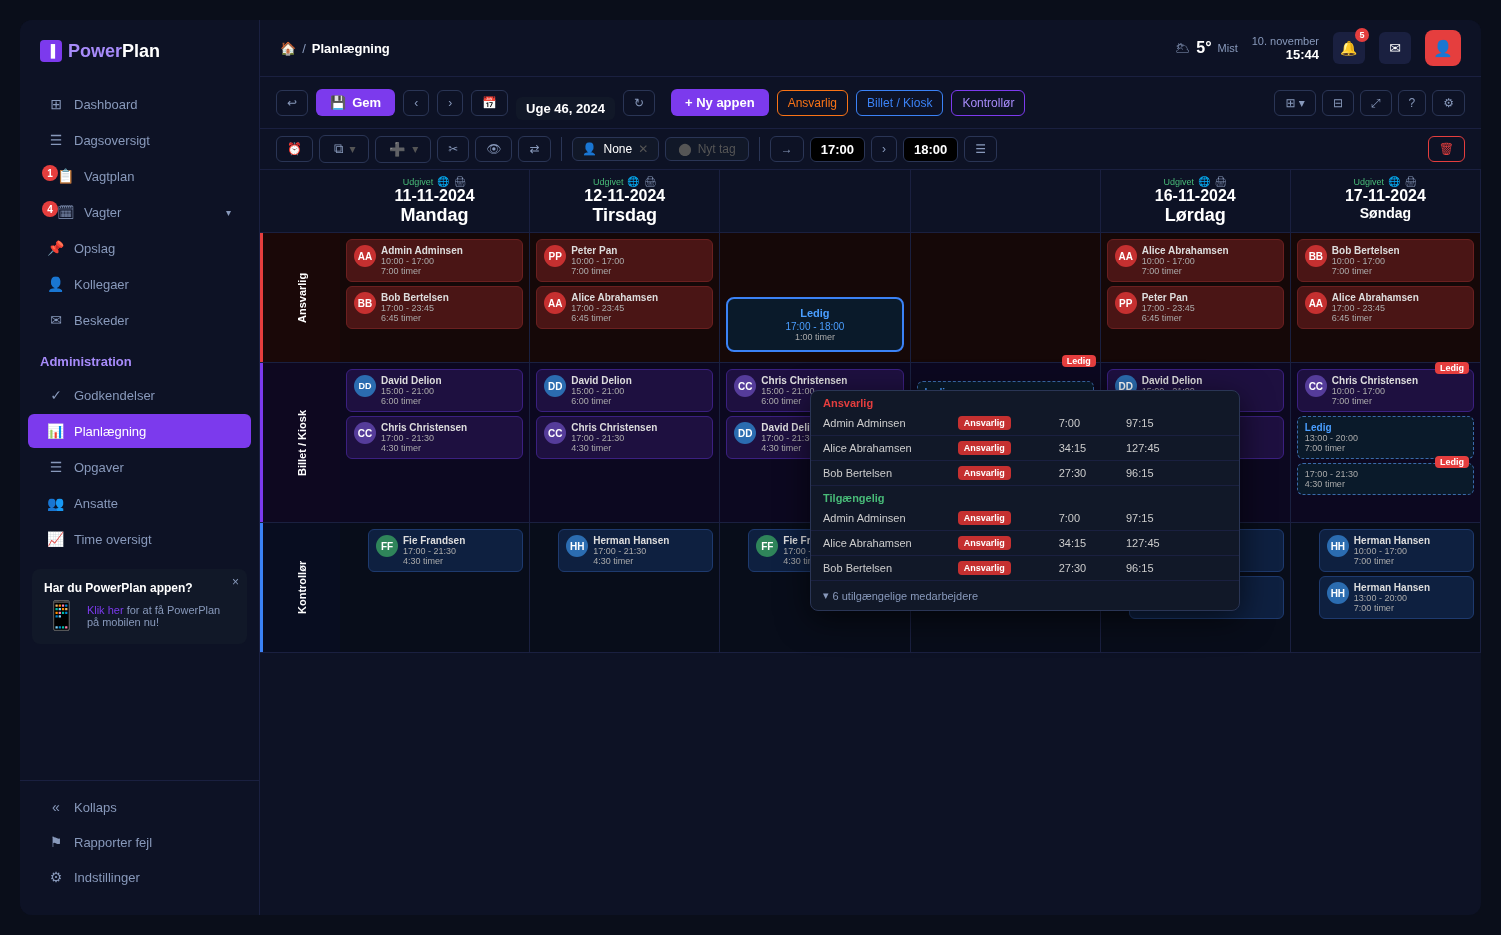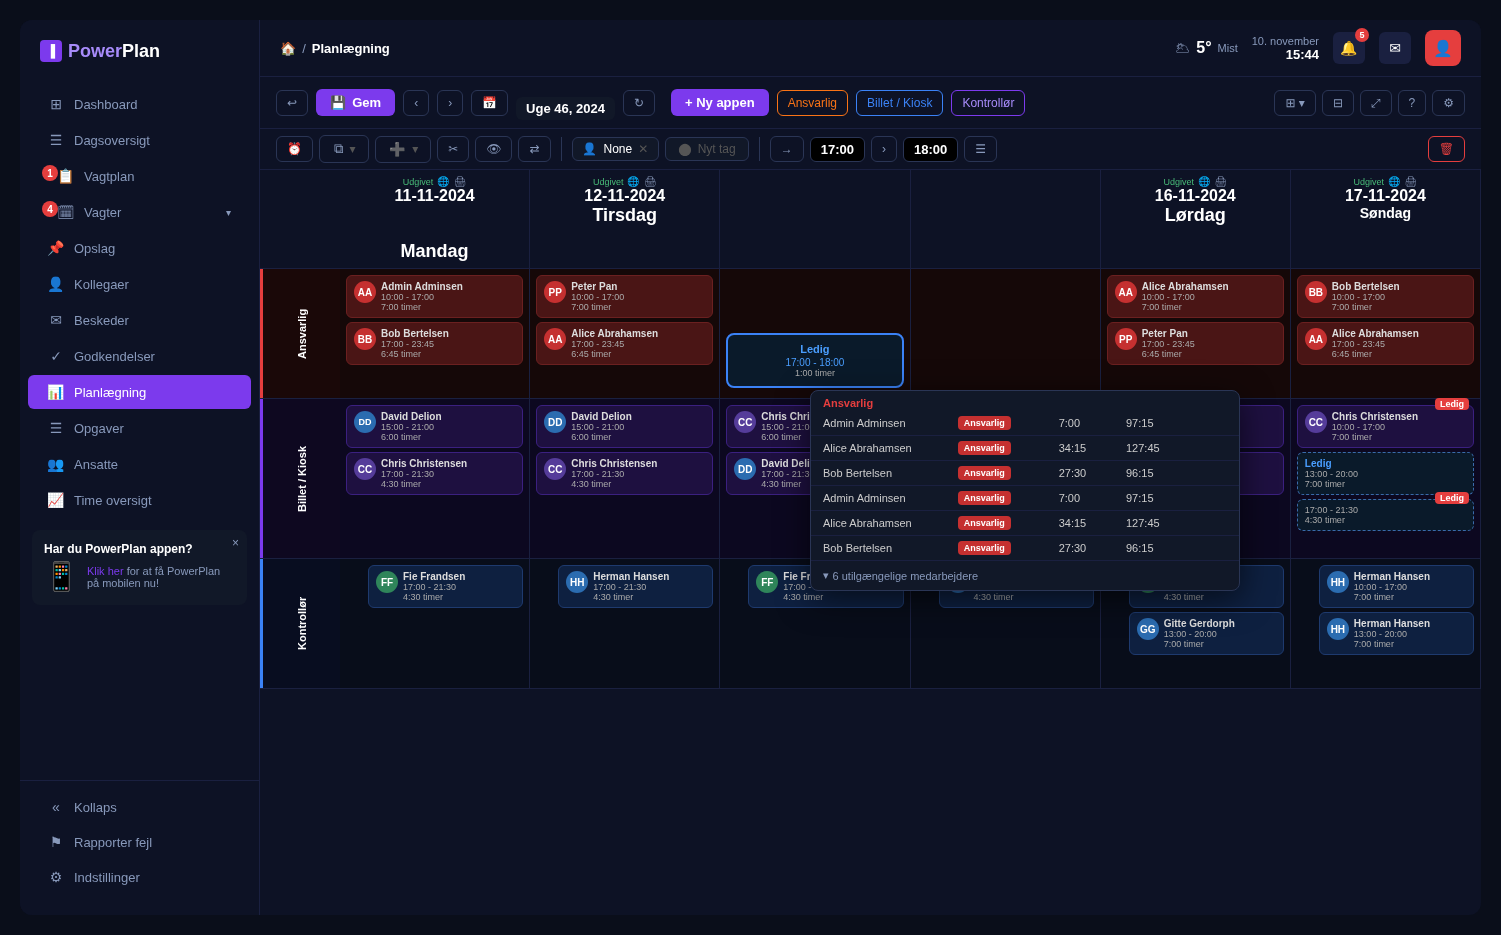--- a/index.html
+++ b/index.html
@@ -494,20 +494,21 @@
     </div>
     <div class="nav-item">
       <span class="nav-icon">👤</span>
       <span>Kollegaer</span>
     </div>
     <div class="nav-item">
       <span class="nav-icon">✉</span>
       <span>Beskeder</span>
     </div>
 
+    <div class="section-label">Administration</div>
 
     <div class="nav-item">
       <span class="nav-icon">✓</span>
       <span>Godkendelser</span>
     </div>
     <div class="nav-item active">
       <span class="nav-icon">📊</span>
       <span>Planlægning</span>
     </div>
     <div class="nav-item">
@@ -682,21 +683,21 @@
 
       <div style="display:flex;background:#0d1225;border-bottom:1px solid #1a2040;position:sticky;top:0;z-index:10;">
         <div style="width:80px;flex-shrink:0;"></div>
         <div class="day-header-cell">
           <div class="date-str">
             <span style="font-size:9px;color:#48bb78;">Udgivet</span>
             <span>🌐</span>
             <span>🖨</span>
           </div>
           <div class="day-name">11-11-2024</div>
-          <div style="font-size:18px;font-weight:700;margin-top:36px;">Mandag</div>
+          <div style="font-size:18px;font-weight:700;">Mandag</div>
         </div>
         <div class="day-header-cell">
           <div class="date-str">
             <span style="font-size:9px;color:#48bb78;">Udgivet</span>
             <span>🌐</span>
             <span>🖨</span>
           </div>
           <div class="day-name">12-11-2024</div>
           <div style="font-size:18px;font-weight:700;">Tirsdag</div>
         </div>
@@ -1046,20 +1047,21 @@
           <div><span class="badge-ansvarlig">Ansvarlig</span></div>
           <div>34:15</div>
           <div>127:45</div>
         </div>
         <div class="dropdown-row">
           <div>Bob Bertelsen</div>
           <div><span class="badge-ansvarlig">Ansvarlig</span></div>
           <div>27:30</div>
           <div>96:15</div>
         </div>
+        <div class="dropdown-section-label tilgaengelig">Tilgængelig</div>
         <div class="dropdown-row">
           <div>Admin Adminsen</div>
           <div><span class="badge-ansvarlig">Ansvarlig</span></div>
           <div>7:00</div>
           <div>97:15</div>
         </div>
         <div class="dropdown-row">
           <div>Alice Abrahamsen</div>
           <div><span class="badge-ansvarlig">Ansvarlig</span></div>
           <div>34:15</div>

